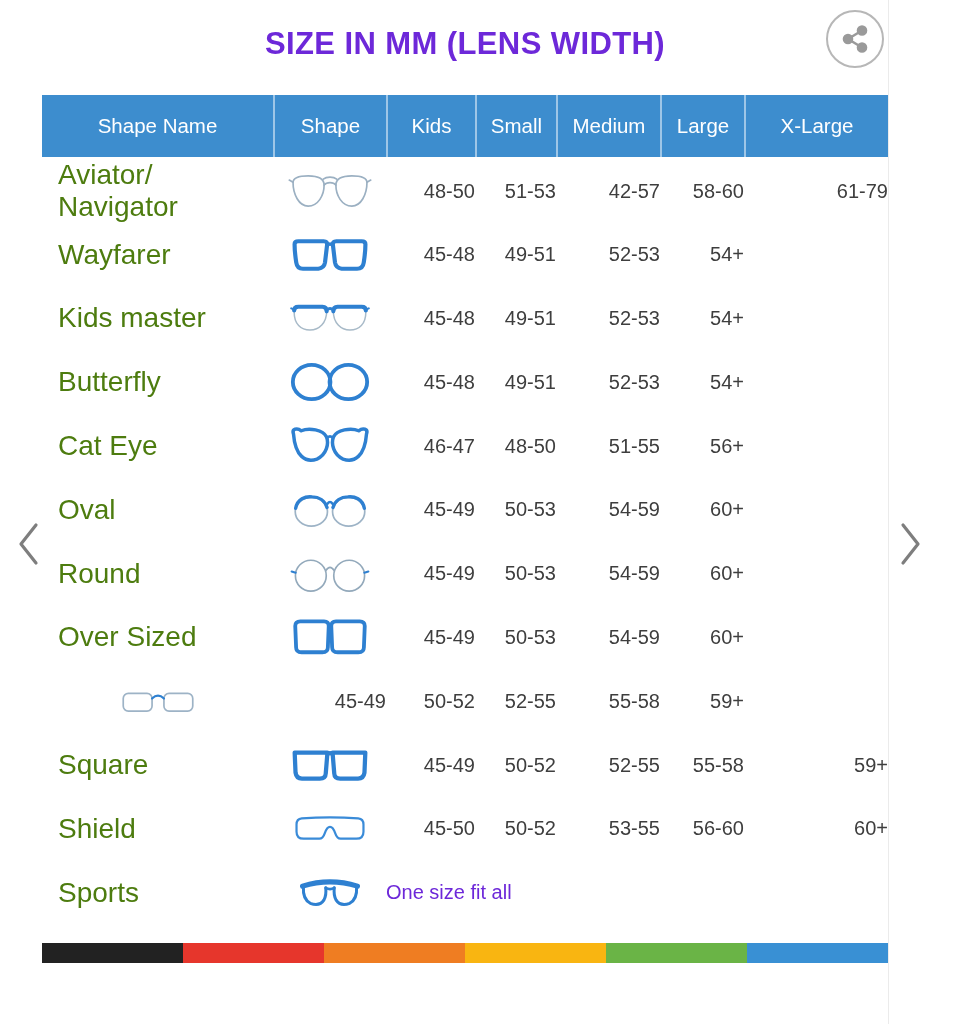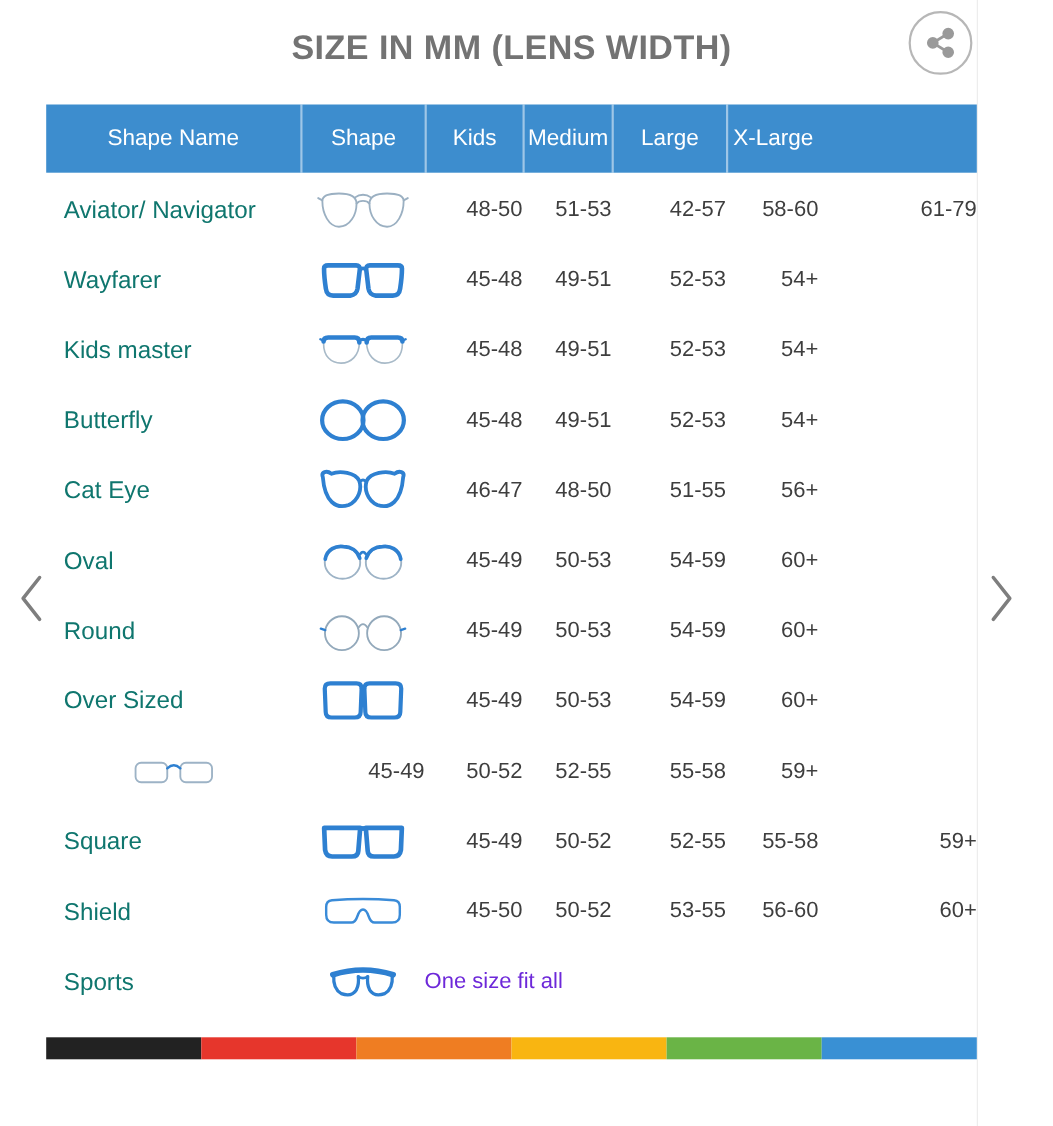--- a/index.html
+++ b/index.html
@@ -4,21 +4,21 @@
 <style>
   html,body { margin:0; padding:0; }
   body {
     width:957px; height:1024px; position:relative; background:#ffffff;
     font-family:"Liberation Sans", sans-serif; overflow:hidden;
   }
   .gutter-line { position:absolute; left:888px; top:0; width:1px; height:1024px; background:#ebebeb; }
 
   .page-title {
     position:absolute; left:42px; top:26px; width:846px;
-    text-align:center; font-size:31px; font-weight:bold; color:#737373; letter-spacing:.4px;
+    text-align:center; font-size:31px; font-weight:bold; color:#6d28d9; letter-spacing:.4px;
   }
 
   .share-btn {
     position:absolute; left:826px; top:10px; width:58px; height:58px;
     border:2px solid #b7b7b7; border-radius:50%; background:#fff;
     display:flex; align-items:center; justify-content:center; box-sizing:border-box; cursor:pointer;
   }
 
   .table-header {
     position:absolute; left:42px; top:95px; width:846px; height:62px;
@@ -26,21 +26,21 @@
     background:#3d8dce; color:#ffffff; font-size:20.5px;
   }
   .hcell { display:flex; align-items:center; justify-content:center; height:100%; box-sizing:border-box; }
   .hcell + .hcell { border-left:2px solid rgba(255,255,255,.5); }
 
   .rows { position:absolute; left:42px; top:159px; width:846px; }
   .trow {
     display:grid; grid-template-columns:231px 113px 89px 81px 104px 84px 144px;
     height:63.8px; align-items:center;
   }
-  .name-cell { padding-left:16px; font-size:22px; color:#0f766e; }
+  .name-cell { padding-left:16px; font-size:28px; color:#4d7c0f; }
   .icon-cell { display:flex; align-items:center; justify-content:center; }
   .size-cell { text-align:right; font-size:20px; color:#3e3e3e; }
   .span-cell { grid-column:3 / 8; font-size:20px; color:#6d28d9; }
 
   .stripe { position:absolute; left:42px; top:943px; width:846px; height:20px; display:flex; }
   .stripe > div { flex:1; }
 
   .nav-btn { position:absolute; top:520px; cursor:pointer; background:none; border:none; padding:0; }
   .nav-prev { left:12px; }
   .nav-next { left:893px; }
@@ -65,20 +65,21 @@
         <circle cx="23" cy="24.5" r="4"></circle>
       </g>
     </svg>
   </span>
 </button>
 
 <div class="table-header" style="background: rgb(61, 141, 206);">
   <div class="hcell">Shape Name</div>
   <div class="hcell">Shape</div>
   <div class="hcell">Kids</div>
+  <div class="hcell">Small</div>
   <div class="hcell">Medium</div>
   <div class="hcell">Large</div>
   <div class="hcell">X-Large</div>
 </div>
 
 <div class="rows">
 
   <div class="trow">
     <div class="name-cell">Aviator/ Navigator</div>
     <div class="icon-cell">

